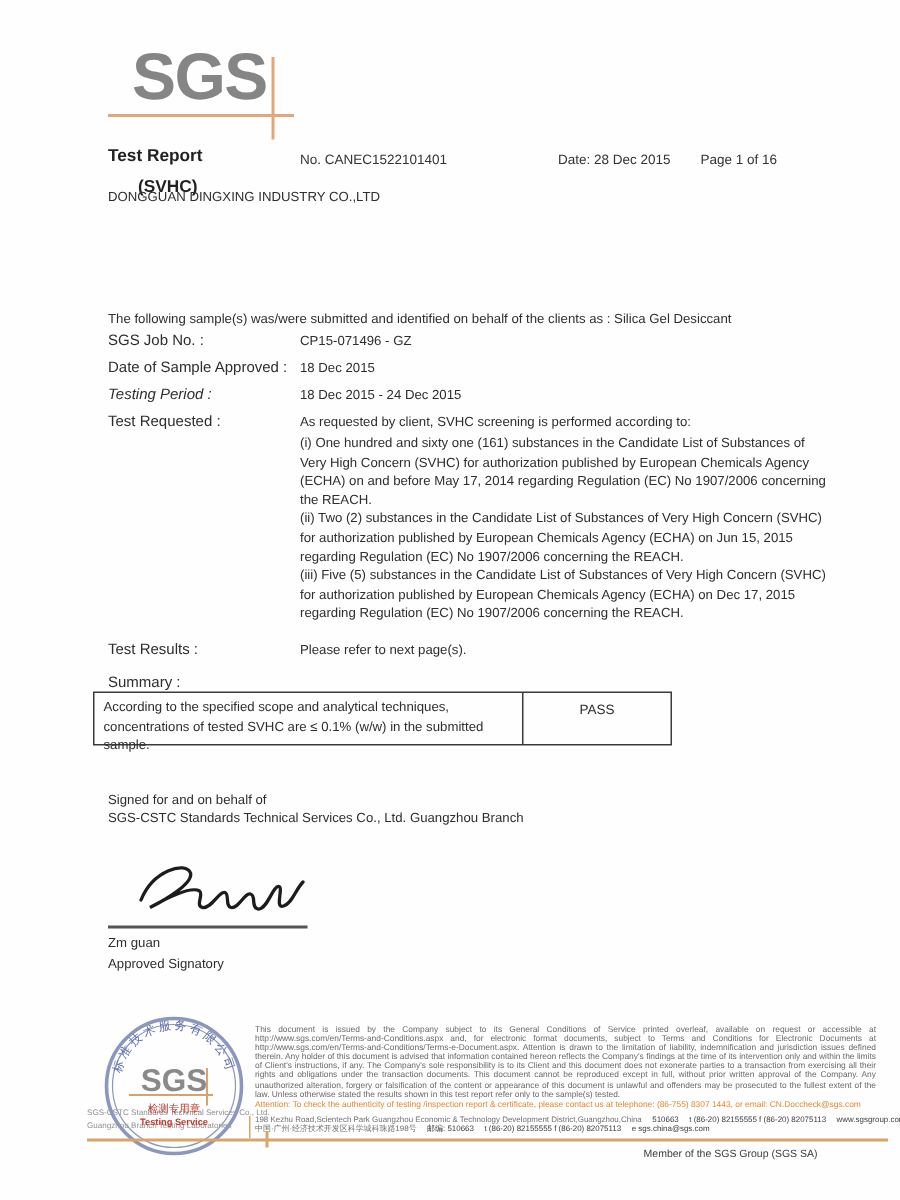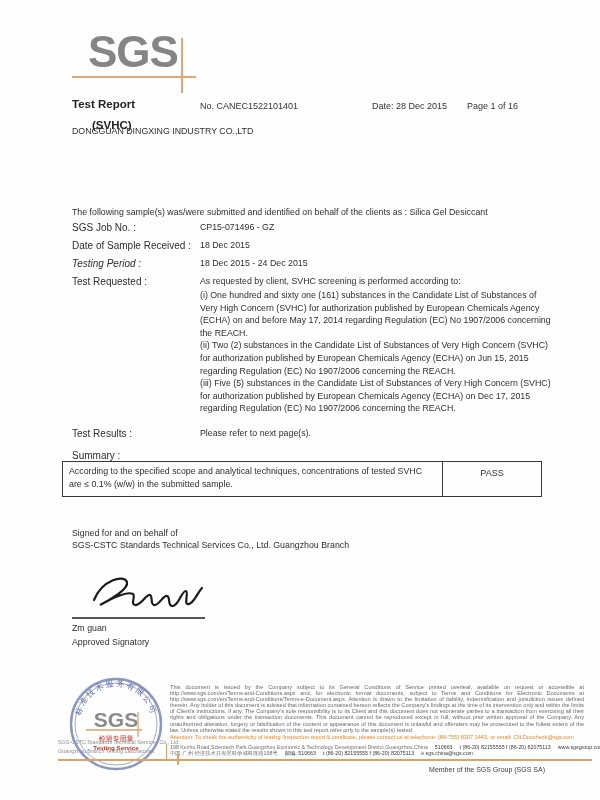--- a/index.html
+++ b/index.html
@@ -13,21 +13,21 @@
   
   .title{font-size:11.5px;font-weight:bold;color:#222;}
   .meta{font-size:9px;color:#333;}
   
   .body-text{font-size:8.8px;color:#2e2e2e;line-height:13px;}
   .row-label{font-size:10px;color:#2e2e2e;}
   .row-value{font-size:8.8px;color:#2e2e2e;}
   .para-block{font-size:8.8px;line-height:12.6px;width:352px;}
   .para-block p{margin:0;}
   
-  .summary-table{border:1.2px solid #3a3a3a;display:flex;width:480px;height:36px;box-sizing:border-box;}
+  .summary-table{border:1.2px solid #3a3a3a;display:flex;width:386px;height:36px;box-sizing:border-box;}
   .summary-cell-left{flex:1;padding:3px 6px;font-size:8.8px;line-height:12.5px;border-right:1.2px solid #3a3a3a;}
   .summary-cell-right{width:98px;display:flex;align-items:flex-start;justify-content:center;padding-top:6px;font-size:9px;}
   
   .sig-line{background:#555;height:1.5px;}
   
   .fineprint{font-size:5.6px;line-height:6.1px;color:#6a6a6a;text-align:justify;}
   .attention{font-size:5.6px;line-height:6.1px;color:#e0892f;margin-top:1px;}
   .addr-row{font-size:5.3px;line-height:6.2px;color:#707070;white-space:nowrap;}
   .addr-row .dark{color:#3c3c3c;}
   .addr-row span{margin-right:7px;}
@@ -50,21 +50,21 @@
   <div class="abs meta" style="left:372px;top:101px;">Date: 28 Dec 2015</div>
   <div class="abs meta" style="left:467px;top:101px;">Page 1 of 16</div>
 
   <div class="abs body-text" style="left:72px;top:125px;">DONGGUAN DINGXING INDUSTRY CO.,LTD</div>
 
   <div class="abs body-text" style="left:72px;top:206px;">The following sample(s) was/were submitted and identified on behalf of the clients as : Silica Gel Desiccant</div>
 
   <div class="abs row-label" style="left:72px;top:222px;">SGS Job No. :</div>
   <div class="abs row-value" style="left:200px;top:222px;">CP15-071496 - GZ</div>
 
-  <div class="abs row-label" style="left:72px;top:240px;">Date of Sample Received :</div>
+  <div class="abs row-label" style="left:72px;top:240px;">Date of Sample Approved :</div>
   <div class="abs row-value" style="left:200px;top:240px;">18 Dec 2015</div>
 
   <div class="abs row-label" style="left:72px;top:258px;font-style:italic;">Testing Period :</div>
   <div class="abs row-value" style="left:200px;top:258px;">18 Dec 2015 - 24 Dec 2015</div>
 
   <div class="abs row-label" style="left:72px;top:276px;">Test Requested :</div>
   <div class="abs row-value" style="left:200px;top:276px;width:352px;">As requested by client, SVHC screening is performed according to:</div>
 
   <div class="abs para-block" style="left:200px;top:289px;">
     <p>(i) One hundred and sixty one (161) substances in the Candidate List of Substances of Very High Concern (SVHC) for authorization published by European Chemicals Agency (ECHA) on and before May 17, 2014 regarding Regulation (EC) No 1907/2006 concerning the REACH.</p>

